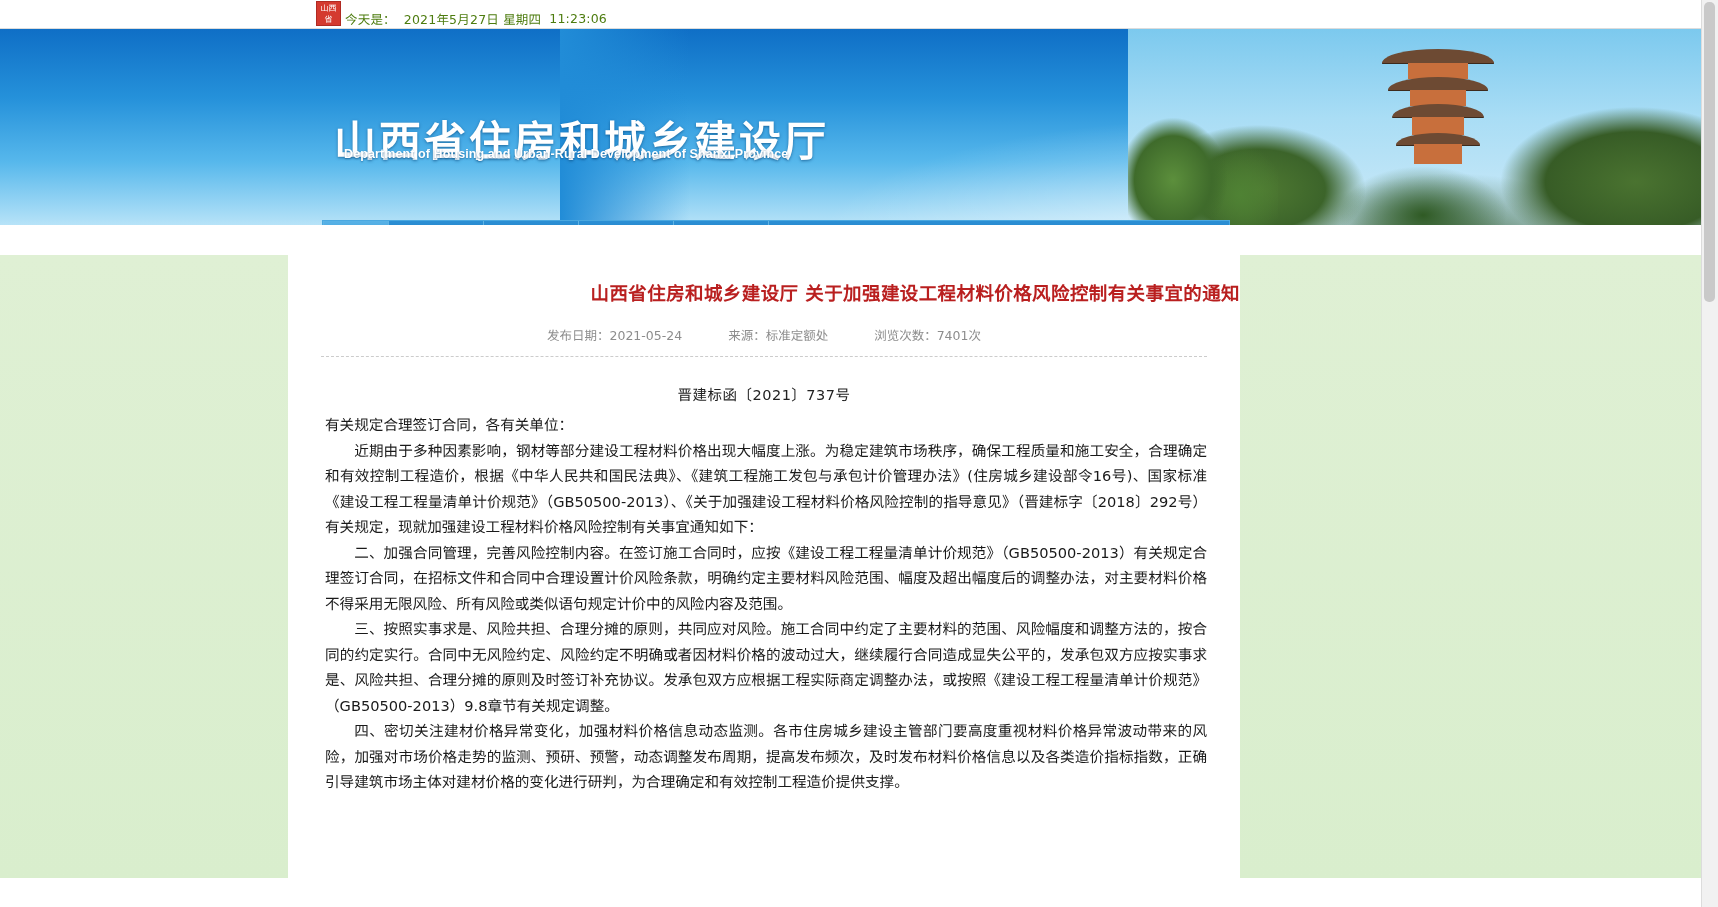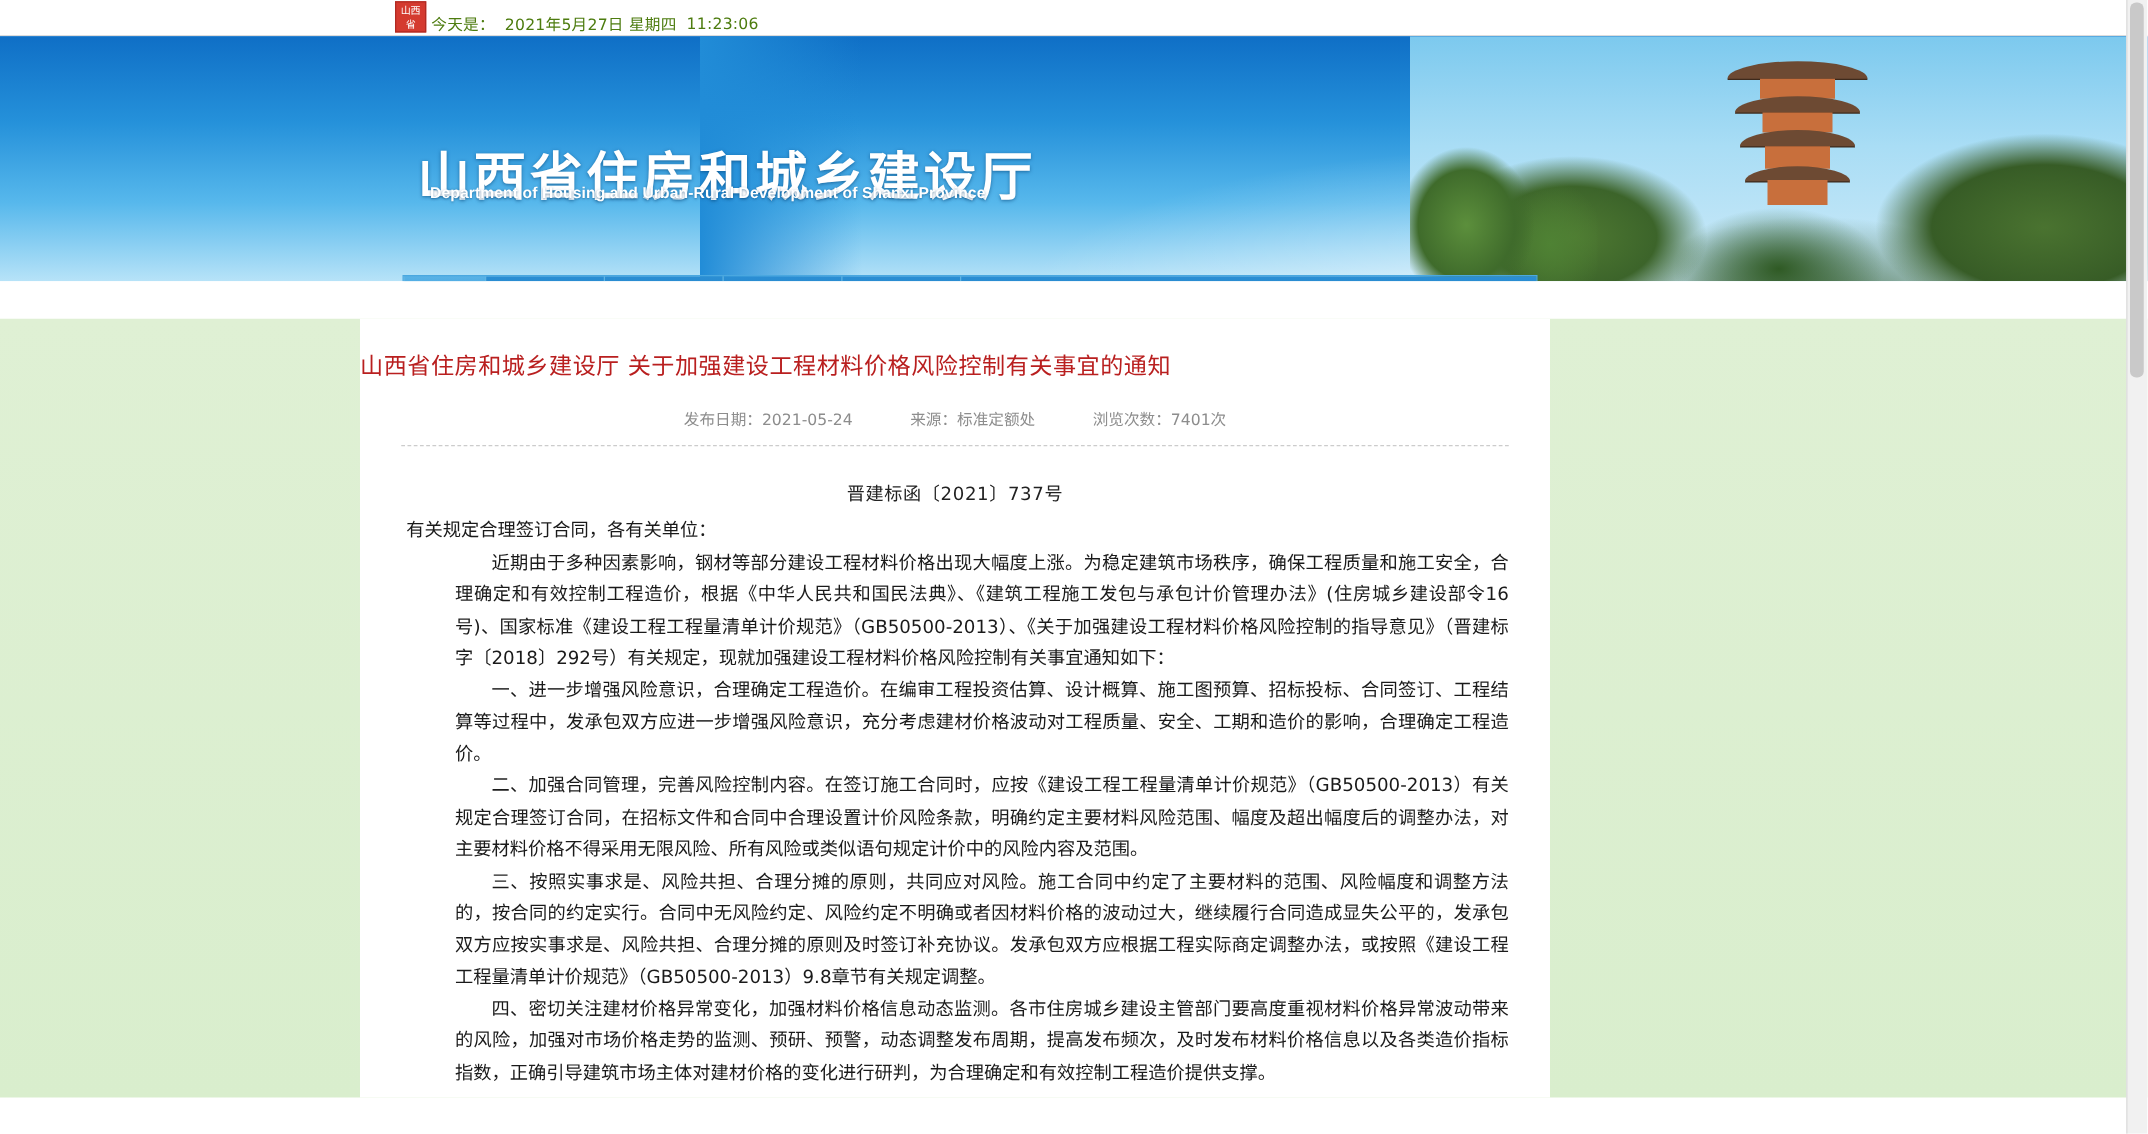--- a/index.html
+++ b/index.html
@@ -224,24 +224,24 @@
   .paper {
     position: absolute;
     left: 288px;
     top: 0;
     width: 952px;
     height: 623px;
     background: #ffffff;
     box-sizing: border-box;
   }
   .doc-title {
-    text-align: left;
+    text-align: right;
     color: #b91f1f;
     font-size: 18.5px;
-    font-weight: normal;
+    font-weight: bold;
     padding-top: 26px;
     letter-spacing: 0.4px;
     line-height: 26px;
   }
   .meta {
     display: flex;
     justify-content: center;
     gap: 46px;
     color: #8d8d8d;
     font-size: 12.5px;
@@ -261,21 +261,21 @@
   }
   .body-text {
     padding: 8px 33px 0 37px;
     font-size: 14.6px;
     line-height: 25.5px;
     color: #1a1a1a;
     text-align: justify;
     font-family: "DejaVu Sans", "Liberation Sans", sans-serif;
   }
   .body-text p { margin: 0; }
-  .body-text p.indent { text-indent: 2em; margin-left: 39px; }
+  .body-text p.indent { text-indent: 2em; }
 
   
   .scroll-col {
     position: absolute;
     right: 0; top: 0;
     width: 16px;
     height: 907px;
     background: #f1f1f1;
     border-left: 1px solid #dcdcdc;
   }
@@ -349,21 +349,20 @@
     <div class="meta">
       <span>发布日期：2021-05-24</span>
       <span>来源：标准定额处</span>
       <span>浏览次数：7401次</span>
     </div>
     <div class="divider"></div>
     <div class="docno">晋建标函〔2021〕737号</div>
     <div class="body-text">
       <p>有关规定合理签订合同，各有关单位：</p>
       <p class="indent">近期由于多种因素影响，钢材等部分建设工程材料价格出现大幅度上涨。为稳定建筑市场秩序，确保工程质量和施工安全，合理确定和有效控制工程造价，根据《中华人民共和国民法典》、《建筑工程施工发包与承包计价管理办法》(住房城乡建设部令16号)、国家标准《建设工程工程量清单计价规范》（GB50500-2013）、《关于加强建设工程材料价格风险控制的指导意见》（晋建标字〔2018〕292号）有关规定，现就加强建设工程材料价格风险控制有关事宜通知如下：</p>
-      <p class="indent">一、进一步增强风险意识，合理确定工程造价。在编审工程投资估算、设计概算、施工图预算、招标投标、合同签订、工程结算等过程中，发承包双方应进一步增强风险意识，充分考虑建材价格波动对工程质量、安全、工期和造价的影响，合理确定工程造价。</p>
       <p class="indent">二、加强合同管理，完善风险控制内容。在签订施工合同时，应按《建设工程工程量清单计价规范》（GB50500-2013）有关规定合理签订合同，在招标文件和合同中合理设置计价风险条款，明确约定主要材料风险范围、幅度及超出幅度后的调整办法，对主要材料价格不得采用无限风险、所有风险或类似语句规定计价中的风险内容及范围。</p>
       <p class="indent">三、按照实事求是、风险共担、合理分摊的原则，共同应对风险。施工合同中约定了主要材料的范围、风险幅度和调整方法的，按合同的约定实行。合同中无风险约定、风险约定不明确或者因材料价格的波动过大，继续履行合同造成显失公平的，发承包双方应按实事求是、风险共担、合理分摊的原则及时签订补充协议。发承包双方应根据工程实际商定调整办法，或按照《建设工程工程量清单计价规范》（GB50500-2013）9.8章节有关规定调整。</p>
       <p class="indent">四、密切关注建材价格异常变化，加强材料价格信息动态监测。各市住房城乡建设主管部门要高度重视材料价格异常波动带来的风险，加强对市场价格走势的监测、预研、预警，动态调整发布周期，提高发布频次，及时发布材料价格信息以及各类造价指标指数，正确引导建筑市场主体对建材价格的变化进行研判，为合理确定和有效控制工程造价提供支撑。</p>
     </div>
 
   </div>
 </div>
 
 <div class="scroll-col">
   <div class="scroll-thumb"></div>

